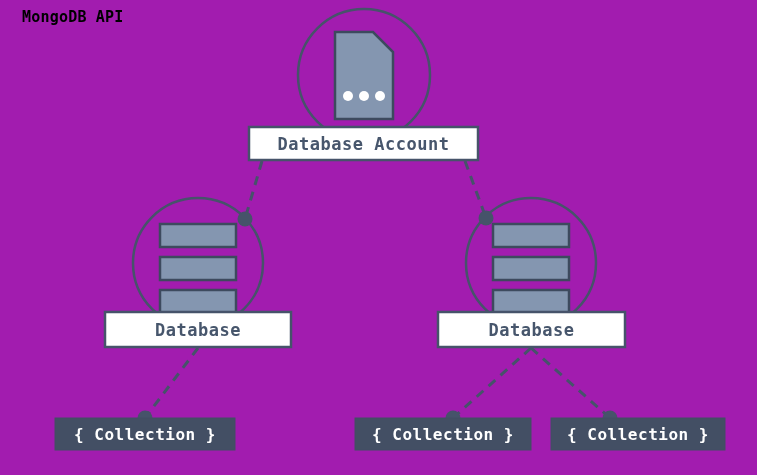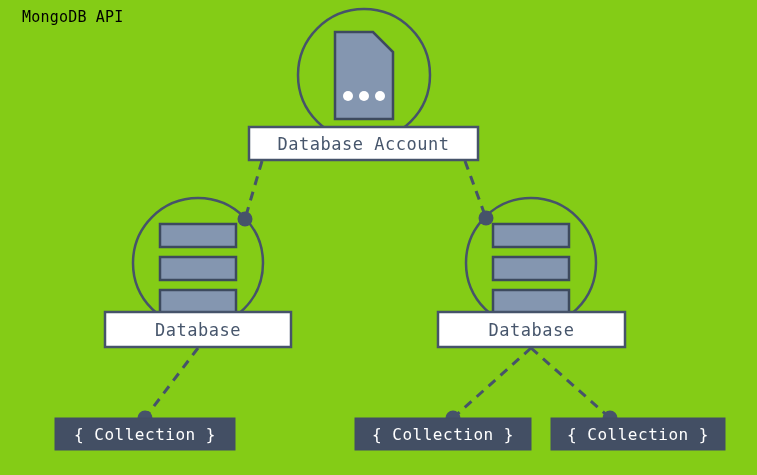--- a/index.html
+++ b/index.html
@@ -49,21 +49,21 @@
   }
   .collection-label-text {
     font-size: 16px;
     fill: #ffffff;
     letter-spacing: 0.5px;
   }
 </style>
 </head>
 <body>
 
-<div id="diagram-root" style="background: #84cc16;">
+<div id="diagram-root" style="background: #a21caf; font-weight: bold;">
 
   <div class="page-title" style="color: rgb(0, 0, 0);">MongoDB API</div>
 
   <svg id="diagram-svg" viewBox="0 0 757 475">
 
     <g>
       <line class="edge" x1="262" y1="161" x2="245" y2="219" stroke="#46536a" stroke-width="3" stroke-dasharray="9 7" stroke-linecap="butt"></line>
       <line class="edge" x1="465" y1="161" x2="486" y2="218" stroke="#46536a" stroke-width="3" stroke-dasharray="9 7" stroke-linecap="butt"></line>
       <line class="edge" x1="198" y1="348" x2="145" y2="418" stroke="#46536a" stroke-width="3" stroke-dasharray="9 7" stroke-linecap="butt"></line>
       <line class="edge" x1="531" y1="348" x2="453" y2="418" stroke="#46536a" stroke-width="3" stroke-dasharray="9 7" stroke-linecap="butt"></line>

